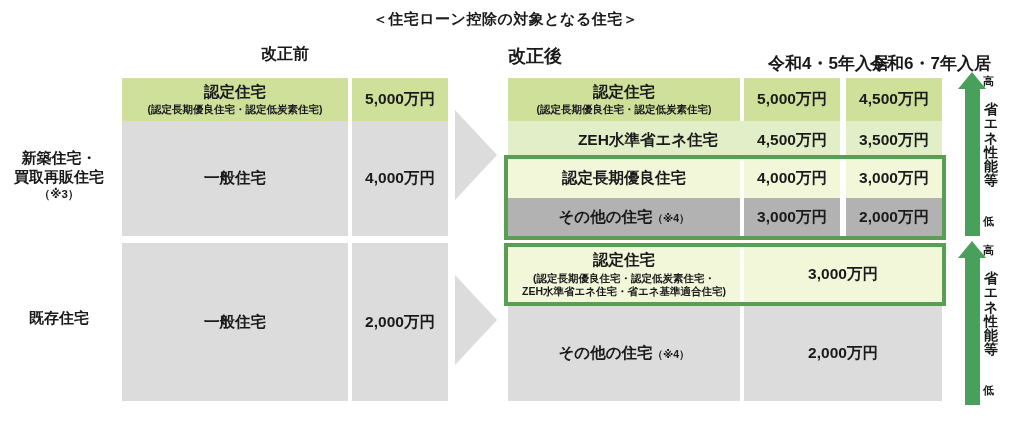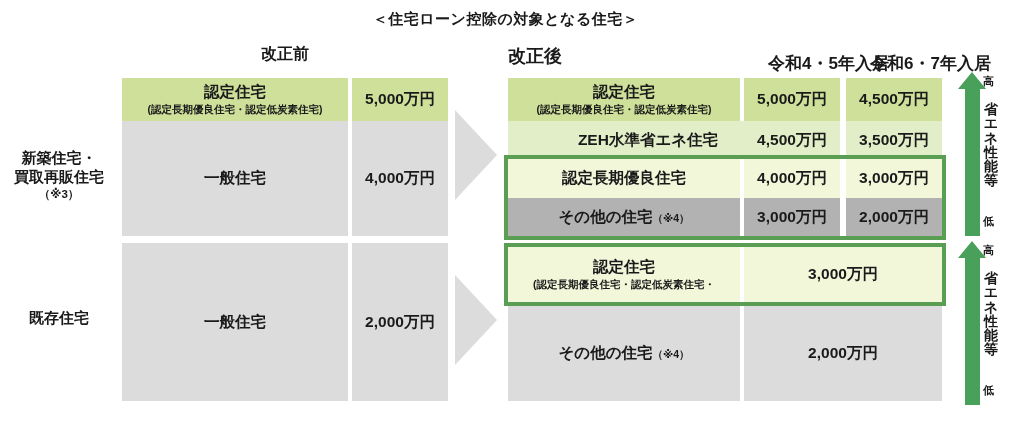--- a/index.html
+++ b/index.html
@@ -233,20 +233,21 @@
 </div>
 <div class="cell bg-gray2" style="left:846px; top:198px; width:96px; height:38px;">
   <span class="amt">2,000万円</span>
 </div>
 
 <div class="outline" style="left:504px; top:155px; width:442px; height:85px;"></div>
 
 <div class="cell bg-pale" style="left:508px; top:247px; width:232px; height:55px;">
   <span class="main">認定住宅</span>
   <span class="sub">(認定長期優良住宅・認定低炭素住宅・</span>
+  <span class="sub" style="margin-top:0">ZEH水準省エネ住宅・省エネ基準適合住宅)</span>
 </div>
 <div class="cell bg-pale" style="left:744px; top:247px; width:198px; height:55px;">
   <span class="amt">3,000万円</span>
 </div>
 <div class="outline" style="left:504px; top:243px; width:442px; height:63px;"></div>
 
 <div class="cell bg-gray" style="left:508px; top:306px; width:232px; height:95px;">
   <span class="main"><span>その他の住宅</span><span class="note">（※4）</span></span>
 </div>
 <div class="cell bg-gray" style="left:744px; top:306px; width:198px; height:95px;">

